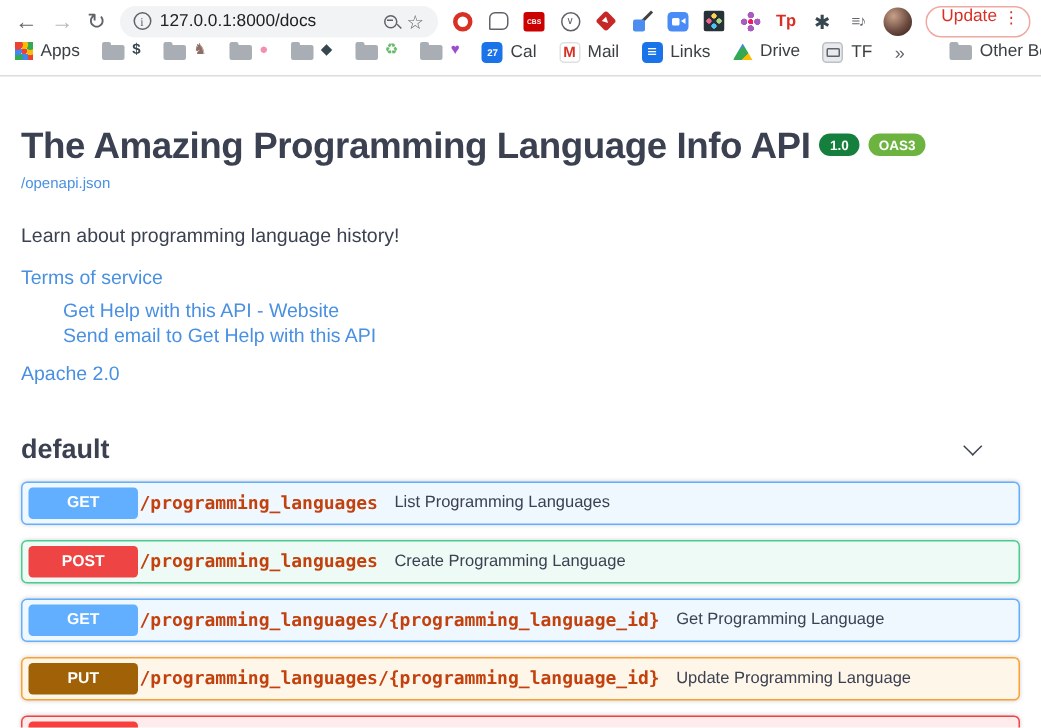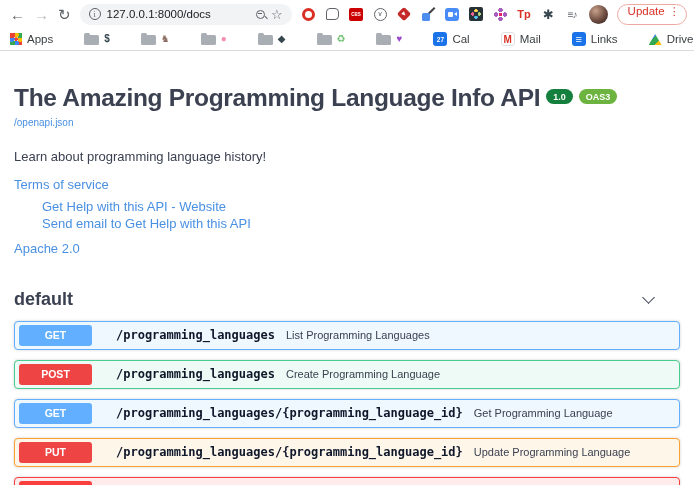--- a/index.html
+++ b/index.html
@@ -58,21 +58,21 @@
   .ext-pinwheel { color:#37474f; font-size:13px; line-height:1; }
   .ext-playlist { color:#5f6368; font-size:10px; letter-spacing:-1px; white-space:nowrap; }
   .avatar { width:19px; height:19px; border-radius:50%; flex:0 0 auto;
     background:radial-gradient(circle at 35% 30%, #c9a18a, #6d4c41 55%, #2d1b16); }
   .update-pill { height:21px; border:1.5px solid #f0a9a2; border-radius:11px; display:flex;
     align-items:flex-start; gap:4px; padding:0 6px 0 10px; color:#d93025; }
   .update-pill .label { font-size:11.5px; }
   .update-pill .kebab { font-size:11px; }
 
   
-  .bookmarks { height:23px; display:flex; align-items:center; gap:31px; padding:0 10px;
+  .bookmarks { height:23px; display:flex; align-items:flex-start; gap:15px; padding:0 10px;
     border-bottom:1px solid #dadce0; font-size:11.5px; color:#3c4043; }
   .bm { display:flex; align-items:center; gap:5px; white-space:nowrap; }
   .apps-grid { width:12px; height:12px;
     background:
       radial-gradient(circle at 15% 15%, #ea4335 22%, transparent 26%),
       radial-gradient(circle at 50% 15%, #fbbc04 22%, transparent 26%),
       radial-gradient(circle at 85% 15%, #34a853 22%, transparent 26%),
       radial-gradient(circle at 15% 50%, #4285f4 22%, transparent 26%),
       radial-gradient(circle at 50% 50%, #ea4335 22%, transparent 26%),
       radial-gradient(circle at 85% 50%, #fbbc04 22%, transparent 26%),
@@ -118,29 +118,29 @@
   .lk-license { margin-top:8px; }
   .section-head { margin-top:25px; display:flex; align-items:center; justify-content:space-between;
     padding:8px 0 11px 0; cursor:pointer; }
   .section-title { font-size:18px; font-weight:bold; color:#3b4151; }
   .chev { width:9px; height:9px; border-right:1.6px solid #3b4151; border-bottom:1.6px solid #3b4151;
     transform:rotate(45deg); margin-right:27px; margin-top:-4px; }
   .op { display:flex; align-items:center; height:29px; margin-bottom:10px; border-radius:4px;
     border:1px solid; padding:0 10px 0 4px; box-shadow:0 0 3px rgba(0,0,0,.19); cursor:pointer; }
   .op .method { width:73px; height:21px; border-radius:3px; color:#fff; font-weight:bold;
     font-size:10.5px; display:flex; align-items:center; justify-content:center; flex:0 0 auto;text-align:right; }
-  .op .path { margin-left:24px; font-family:"DejaVu Sans Mono", monospace; font-weight:bold;
-    font-size:12px; color:#0f172a; white-space:nowrap; }
+  .op .path { margin-left:1px; font-family:"DejaVu Sans Mono", monospace; font-weight:bold;
+    font-size:12px; color:#c2410c; white-space:nowrap; }
   .op .summary { margin-left:11px; font-size:11px; color:#3b4151; white-space:nowrap; }
   .op-get { border-color:#61affe; background:#eff7ff; }
   .op-get .method { background:#61affe; }
   .op-post { border-color:#49cc90; background:#eefaf5; }
   .op-post .method { background:#ef4444; }
   .op-put { border-color:#fca130; background:#fff6ea; }
-  .op-put .method { background:#ef4444; }
+  .op-put .method { background:#a16207; }
   .op-delete { border-color:#f93e3e; background:#feecec; }
   .op-delete .method { background:#f93e3e; }
 </style>
 </head>
 <body>
 
 <div class="toolbar">
   <span class="navbtn">←</span>
   <span class="navbtn disabled">→</span>
   <span class="navbtn">↻</span>

